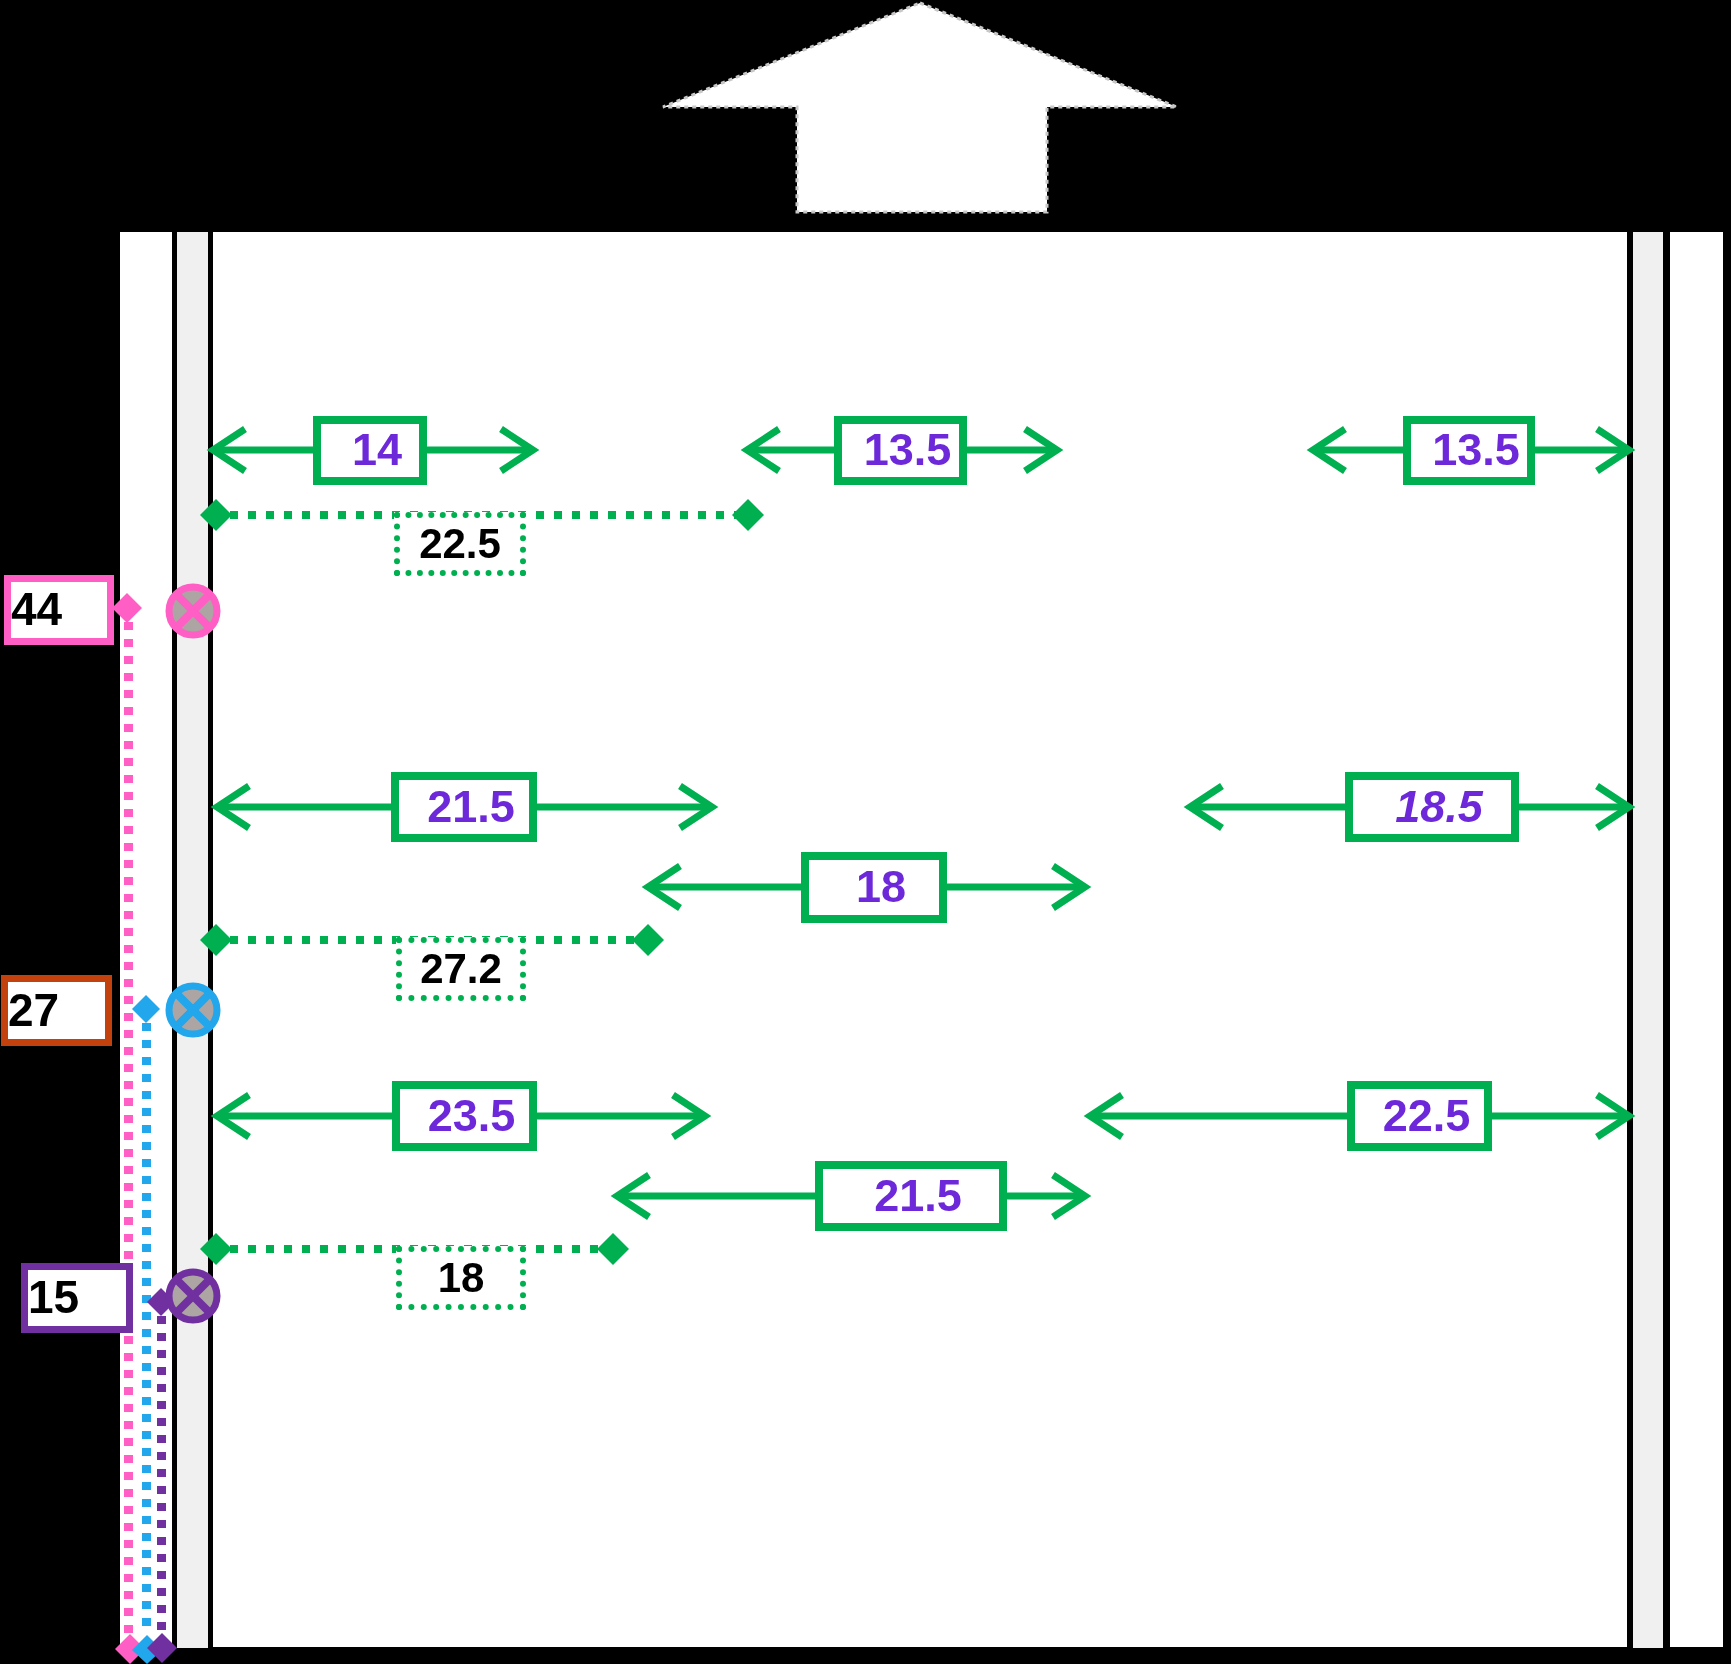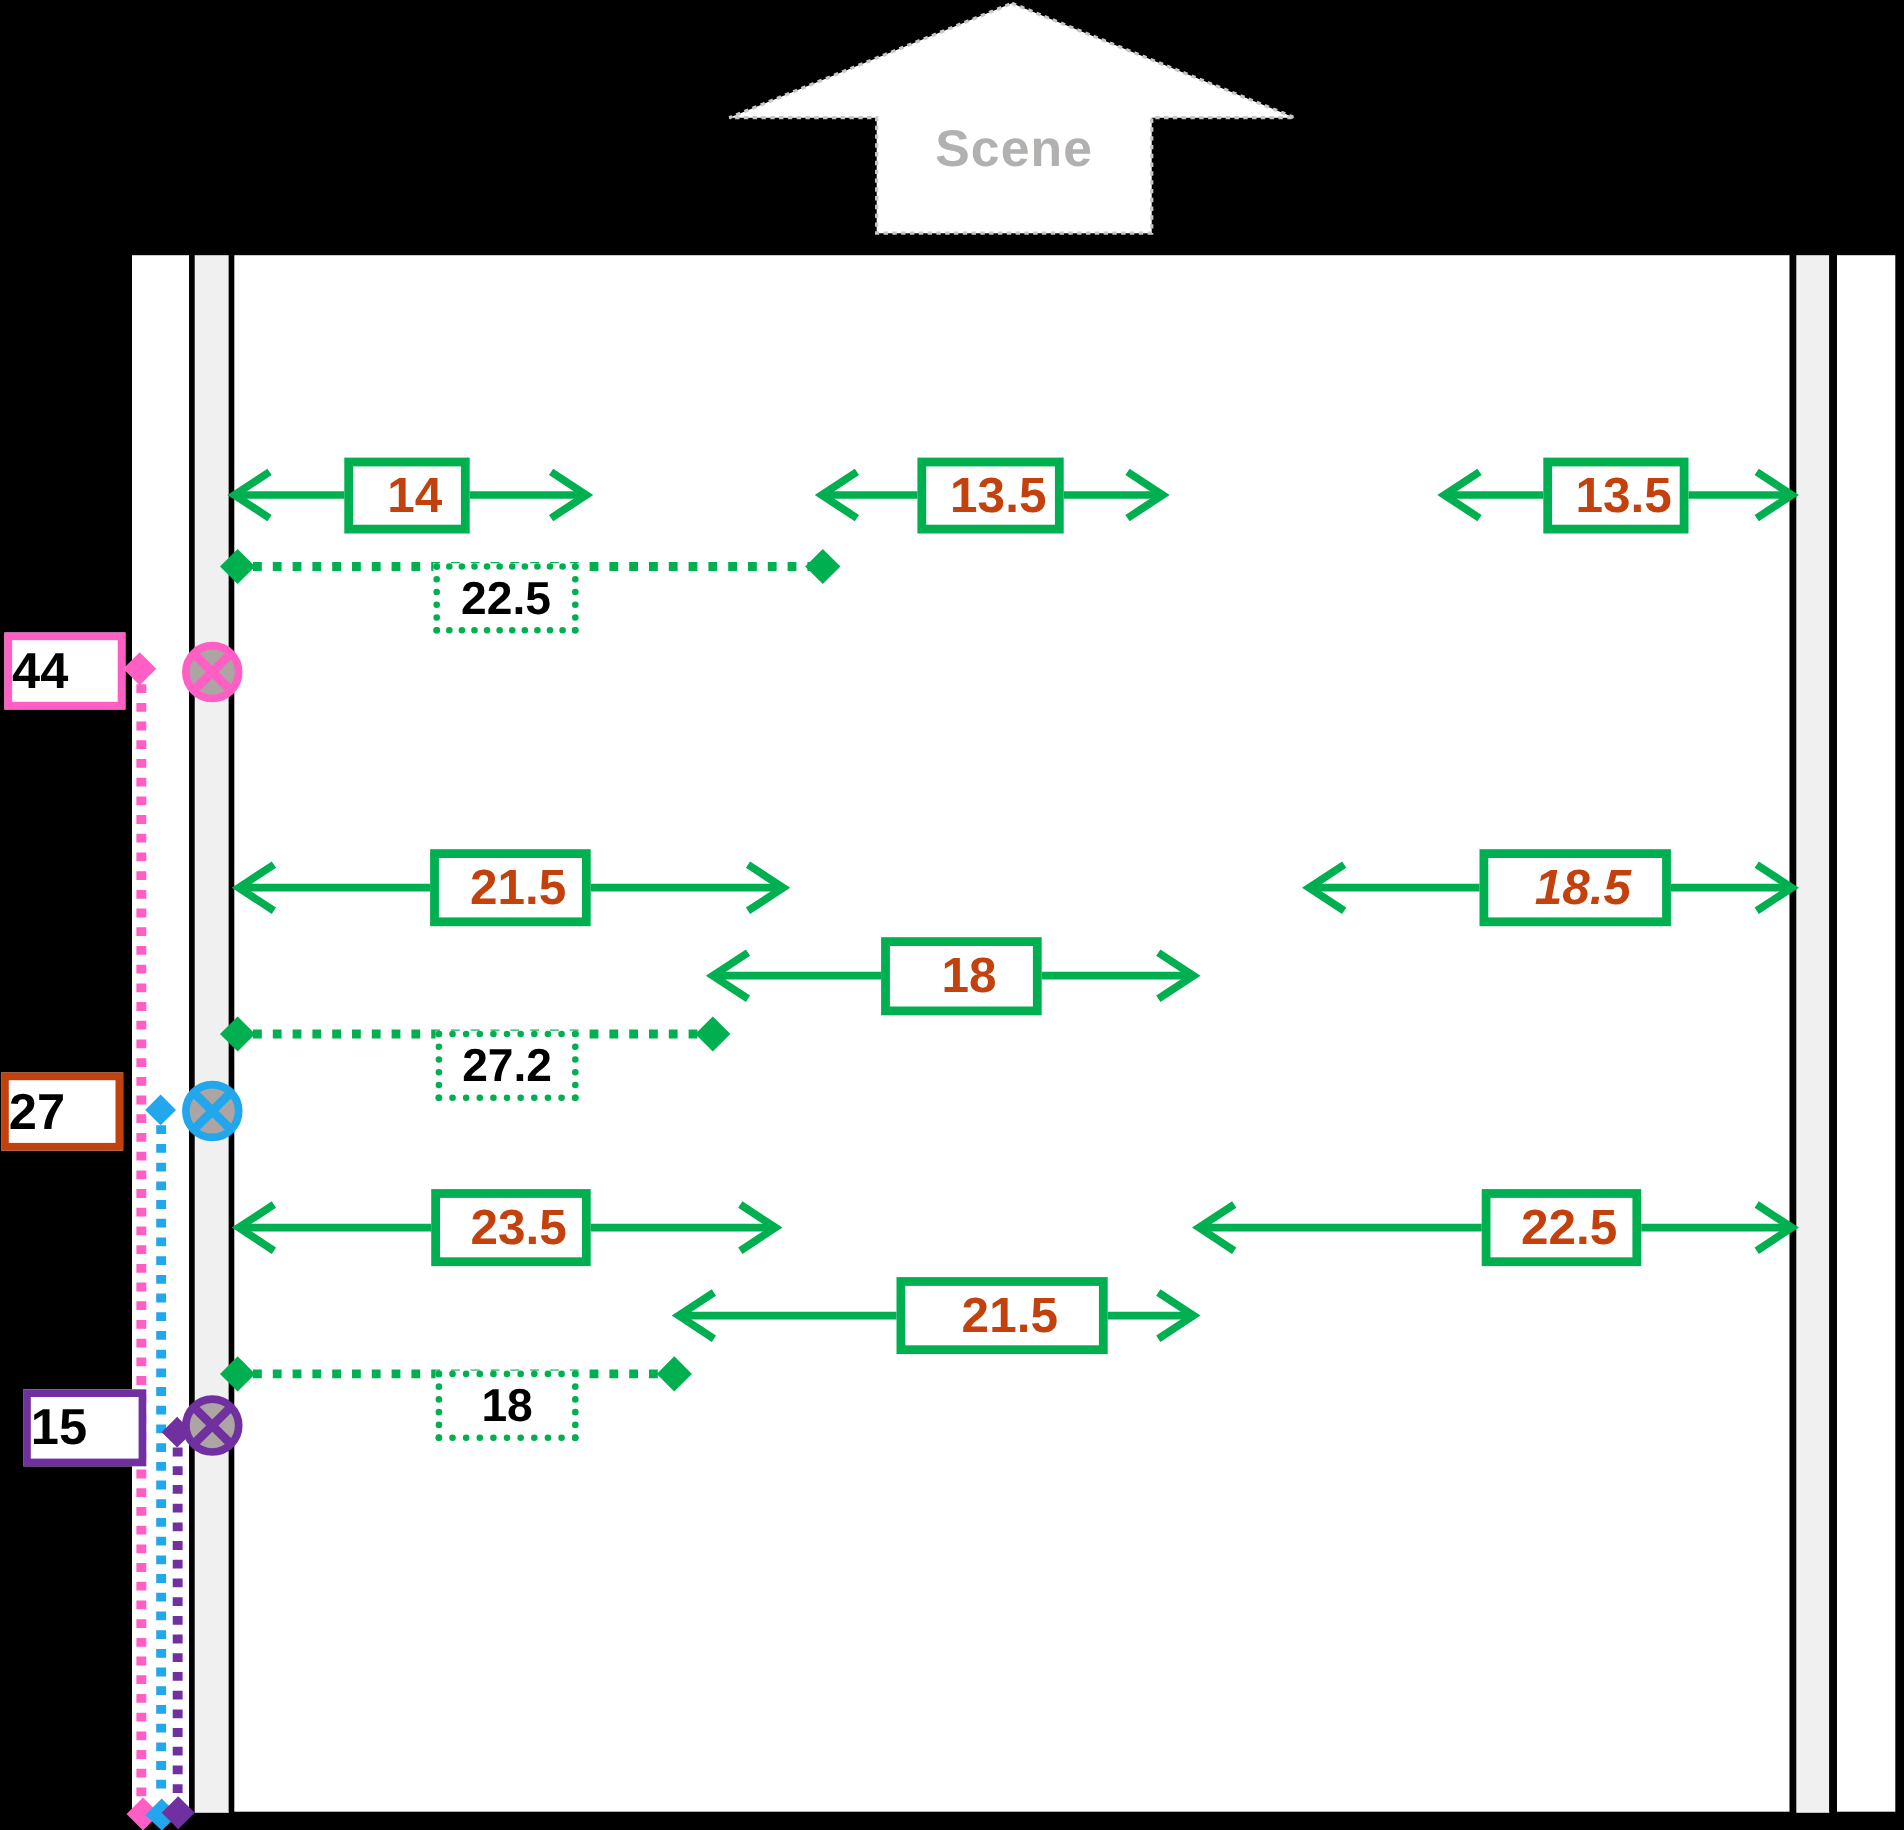--- a/index.html
+++ b/index.html
@@ -8,21 +8,21 @@
   .abs{position:absolute;}
   
   .white-strip{background:#ffffff;}
   .gray-strip{background:#f0f0f0;}
   .wall-line{background:#000000;}
   .main-area{background:#ffffff;}
   
   #overlay{position:absolute;left:0;top:0;width:1731px;height:1664px;pointer-events:none;}
   
   .mbox{position:absolute;box-sizing:border-box;background:#fff;border:8px solid #00B050;
-        color:#c2410c;font-weight:bold;font-size:45px;text-align:center;padding-left:14px;}
+        color:#6d28d9;font-weight:bold;font-size:45px;text-align:center;padding-left:14px;}
   
   .dbox{position:absolute;box-sizing:border-box;background:#fff;border:6px dotted #00B050;
         color:#000;font-weight:bold;font-size:42px;text-align:center;}
   
   .marker-label{position:absolute;box-sizing:border-box;background:#fff;color:#000;
         font-weight:bold;font-size:46px;}
   .pink-border{border:7px solid #FF5EC4;}
   .blue-border{border:7px solid #c2410c;}
   .purple-border{border:7px solid #7030A0;margin-left:20px;}
   
@@ -124,21 +124,20 @@
     <g>
       <line x1="161.5" y1="1316" x2="161.5" y2="1633" stroke="#7030A0" stroke-width="9" stroke-dasharray="8 9"></line>
       <polygon points="147,1302 161,1288 175,1302 161,1316" fill="#7030A0"></polygon>
       <polygon points="147,1648 162,1633 177,1648 162,1663" fill="#7030A0"></polygon>
       <circle cx="193" cy="1296" r="24" fill="#ACA5A3" stroke="#7030A0" stroke-width="7"></circle>
       <line x1="177" y1="1280" x2="209" y2="1312" stroke="#7030A0" stroke-width="8"></line>
       <line x1="177" y1="1312" x2="209" y2="1280" stroke="#7030A0" stroke-width="8"></line>
     </g>
   </svg>
 
-  <div class="scene-label" style="left:800px;top:106px;width:244px;height:58px;line-height:58px;">Scene</div>
 
   <div class="mbox" style="left:313px;top:416px;width:114px;height:69px;line-height:52px;">14</div>
   <div class="mbox" style="left:834px;top:416px;width:133px;height:69px;line-height:52px;">13.5</div>
   <div class="mbox" style="left:1403px;top:416px;width:132px;height:69px;line-height:52px;">13.5</div>
   <div class="mbox" style="left:391px;top:772px;width:146px;height:70px;line-height:53px;">21.5</div>
   <div class="mbox" style="left:1345px;top:772px;width:174px;height:70px;line-height:53px;font-style:italic;">18.5</div>
   <div class="mbox" style="left:801px;top:852px;width:146px;height:71px;line-height:54px;">18</div>
   <div class="mbox" style="left:392px;top:1081px;width:145px;height:70px;line-height:53px;">23.5</div>
   <div class="mbox" style="left:1347px;top:1081px;width:145px;height:70px;line-height:53px;">22.5</div>
   <div class="mbox" style="left:815px;top:1161px;width:192px;height:70px;line-height:53px;">21.5</div>

